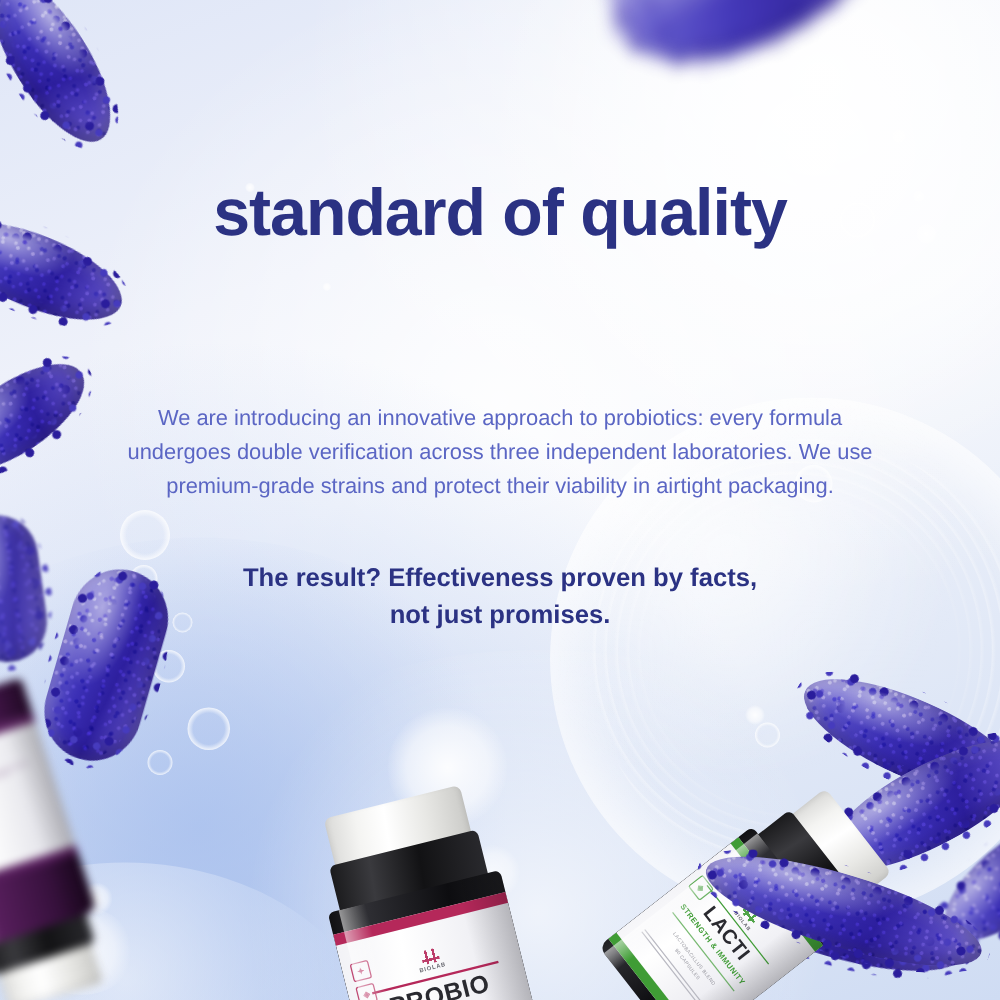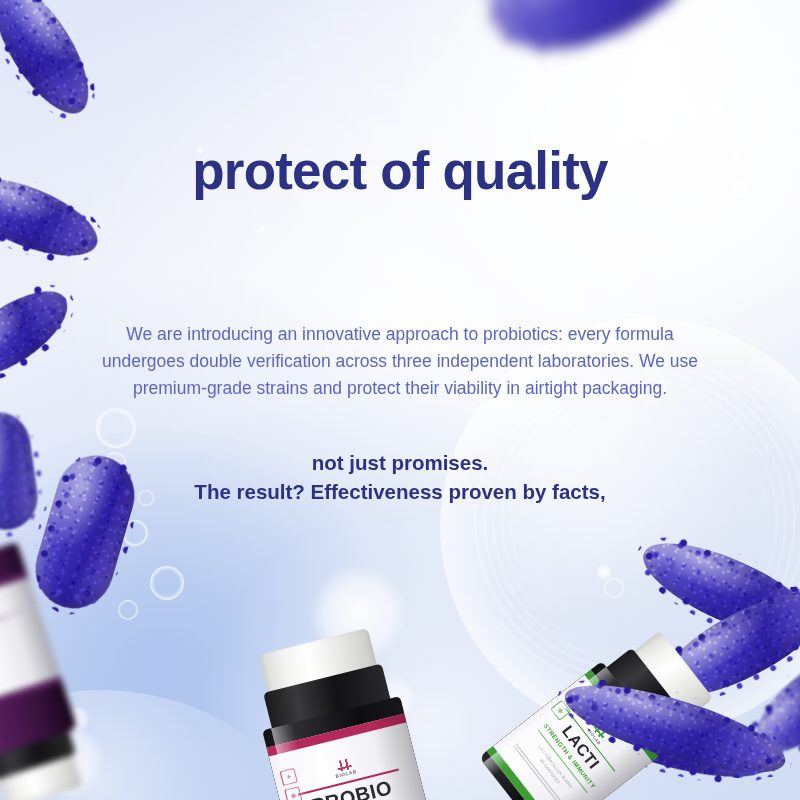--- a/index.html
+++ b/index.html
@@ -313,25 +313,25 @@
     </div>
   </div>
 
   <div class="bac" style="left:560px;top:700px;width:230px;height:58px;transform:rotate(17deg);">
       <div class="rod"></div>
     </div>
 
   <div class="content">
 
     <div class="headline">
-      <div>protect of quality</div>
+      <div>standard of quality</div>
     </div>
 
     <p class="lede">We are introducing an innovative approach to probiotics: every formula undergoes double verification across three independent laboratories. We use premium-grade strains and protect their viability in airtight packaging.</p>
 
     <div class="kicker">
+      <div>The result? Effectiveness proven by facts,</div>
       <div>not just promises.</div>
-      <div>The result? Effectiveness proven by facts,</div>
     </div>
 
   </div>
 
 </div>
 
 </body></html>

